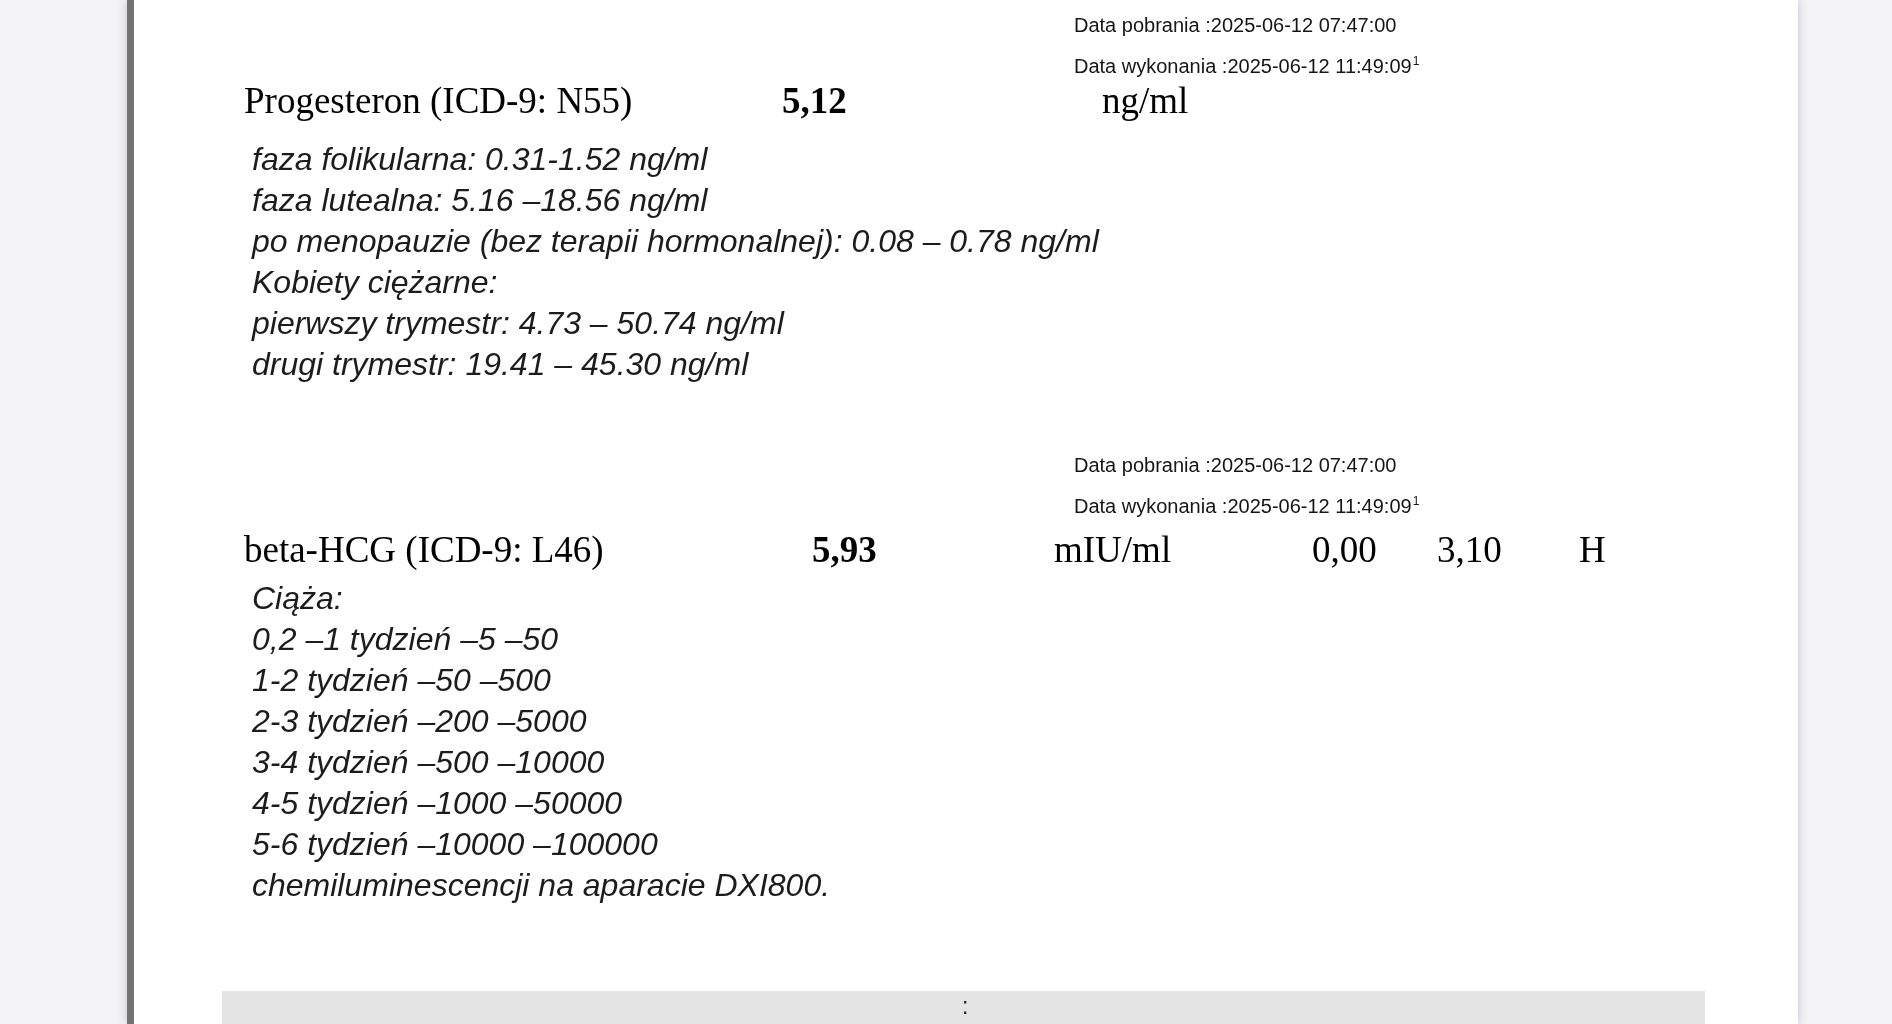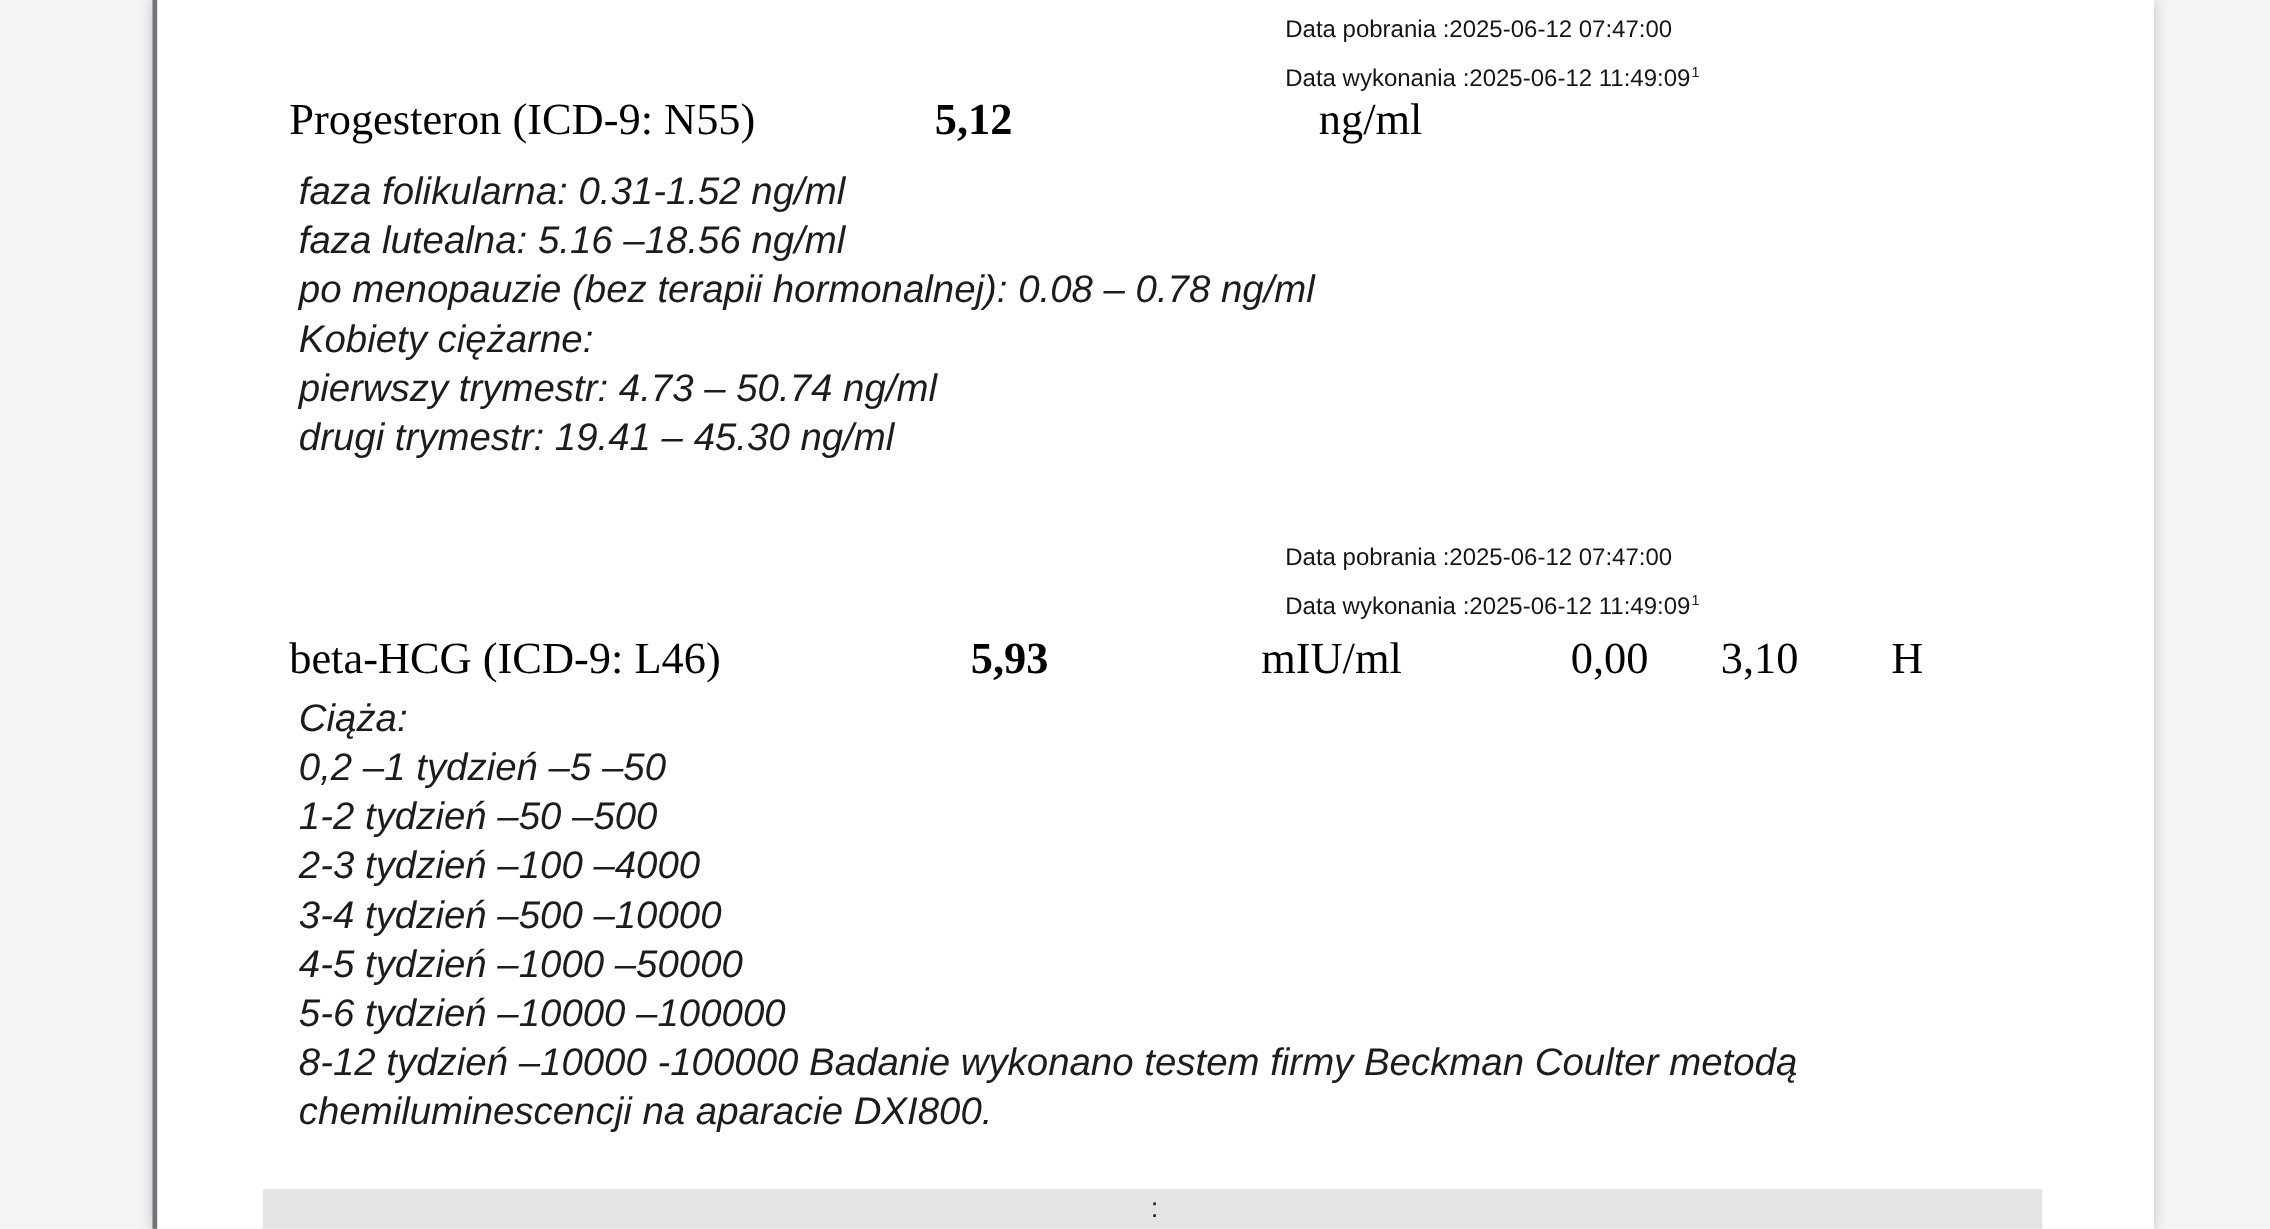--- a/index.html
+++ b/index.html
@@ -5,21 +5,21 @@
   html,body{margin:0;padding:0}
   body{
     width:1892px;height:1024px;position:relative;overflow:hidden;
     background:#f4f4f7;
     font-family:"Liberation Sans", sans-serif;
   }
   .paper{
     position:absolute;left:127px;top:0;width:1664px;height:1024px;
     background:#ffffff;
     box-shadow:0 0 10px rgba(40,40,70,.25);
-    border-left:4px solid #737373;
+    border-left:7px solid #737373;
   }
   .dateline{
     position:absolute;left:940px;
     font-family:"Liberation Sans", sans-serif;
     font-size:20px;line-height:26px;color:#151515;white-space:nowrap;
   }
   .dateline .sup{
     font-size:12px;vertical-align:super;line-height:0;margin-left:1px;
   }
   .serif{
@@ -73,25 +73,24 @@
   <div class="serif bold" style="left:658px;top:529px">5,93</div>
   <div class="serif" style="left:900px;top:529px">mIU/ml</div>
   <div class="serif" style="left:1158px;top:529px">0,00</div>
   <div class="serif" style="left:1283px;top:529px">3,10</div>
   <div class="serif" style="left:1425px;top:529px">H</div>
 
   <div class="refs" style="top:578px">
     <div>Ciąża:</div>
     <div>0,2 –1 tydzień –5 –50</div>
     <div>1-2 tydzień –50 –500</div>
-    <div>2-3 tydzień –100 –4000</div>
+    <div>2-3 tydzień –200 –5000</div>
     <div>3-4 tydzień –500 –10000</div>
     <div>4-5 tydzień –1000 –50000</div>
     <div>5-6 tydzień –10000 –100000</div>
-    <div>8-12 tydzień –10000 -100000 Badanie wykonano testem firmy Beckman Coulter metodą</div>
     <div>chemiluminescencji na aparacie DXI800.</div>
   </div>
 
   <div class="footer-bar" style="background: rgb(228, 228, 229);">
     <div class="footer-colon">:</div>
   </div>
 
 </div>
 
 </body></html>

